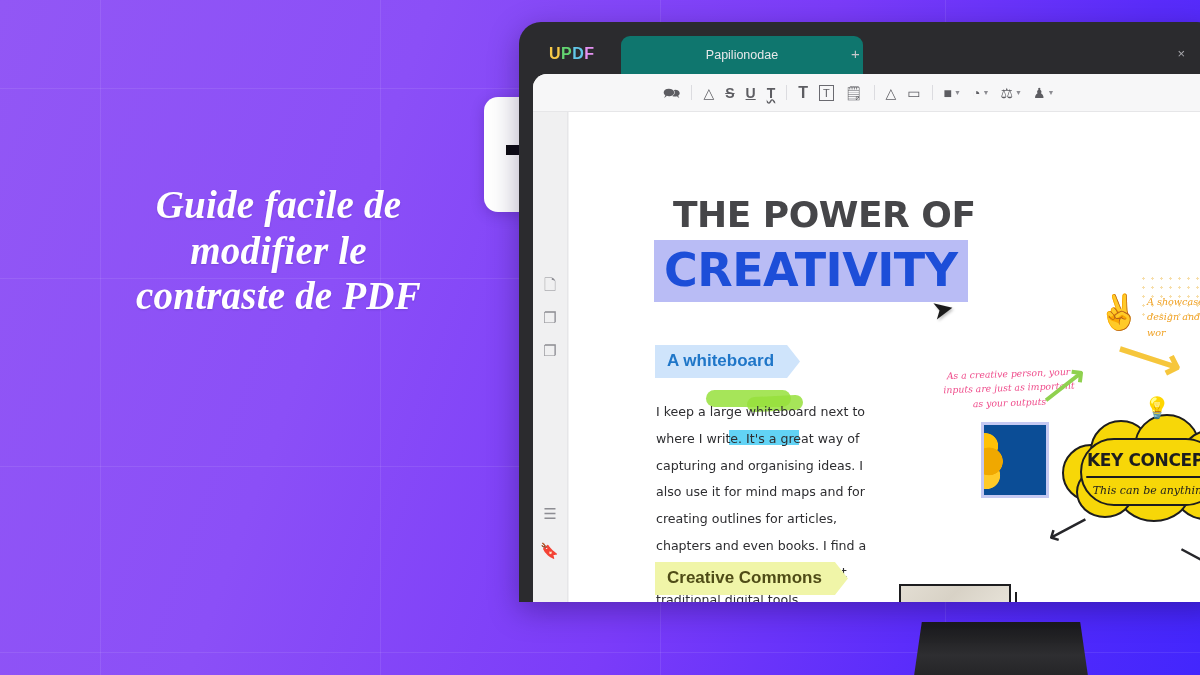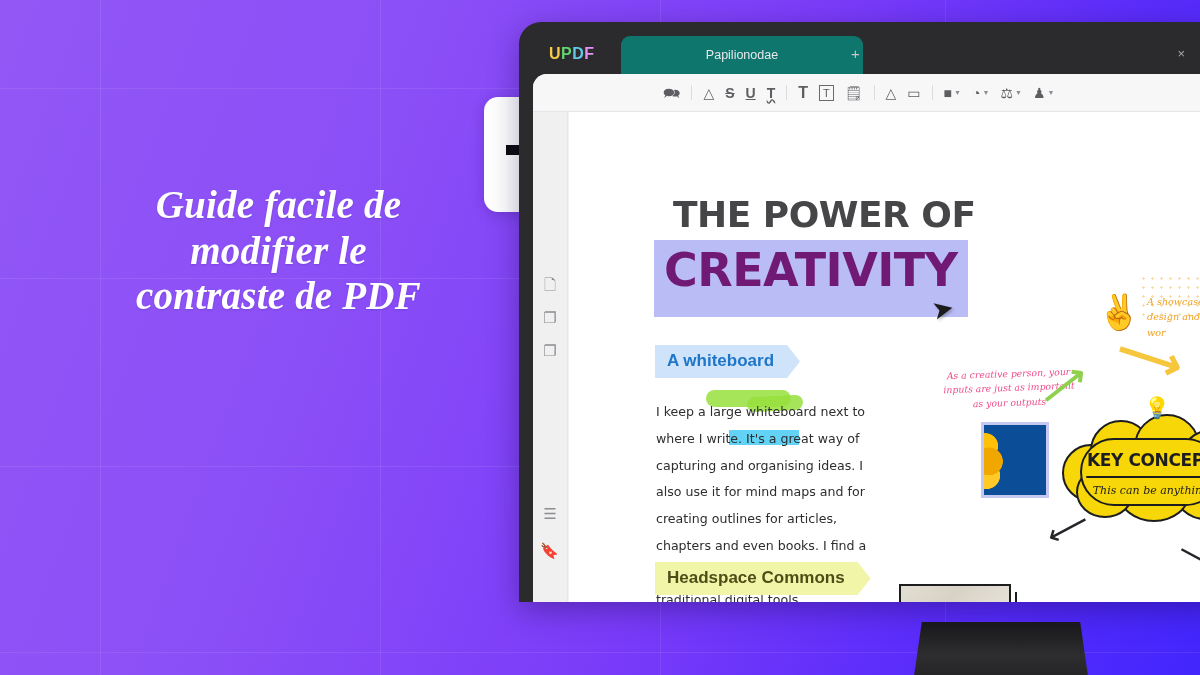--- a/index.html
+++ b/index.html
@@ -92,21 +92,21 @@
 
   .page {
     position:absolute; left:36px; top:38px; right:0; bottom:0;
     background:#fff; overflow:hidden;
   }
 
   
   .doc-h1 { position:absolute; left:87px; top:82px; font-size:36px; font-weight:700;
             color:#464649; letter-spacing:-.5px; font-family:"DejaVu Sans", sans-serif;margin-left:17px; }
   .doc-h1b { position:absolute; left:85px; top:128px; font-size:46px; font-weight:700;
-             color:#701a75; letter-spacing:-.5px; padding:3px 10px 20px;
+             color:#1d4ed8; letter-spacing:-.5px; padding:3px 10px 5px;
              background:#b9bcf5; font-family:"DejaVu Sans", sans-serif; }
   .cursor { position:absolute; left:363px; top:182px; font-size:26px; color:#1b1b1b;
             transform:rotate(-12deg); text-shadow:1px 2px 3px rgba(0,0,0,.25); }
 
   .banner {
     position:absolute; padding:6px 26px 7px 12px; font-size:17px; font-weight:700;
     clip-path:polygon(0 0, calc(100% - 13px) 0, 100% 50%, calc(100% - 13px) 100%, 0 100%);
   }
   .banner.blue { left:86px; top:233px; background:#cfe4fb; color:#1f76c8; }
   .banner.yell { left:86px; top:450px; background:#f0f5a8; color:#4f4c17; }
@@ -247,21 +247,21 @@
         <div class="doc-h1">THE POWER OF</div>
         <div class="doc-h1b">CREATIVITY</div>
         <div class="cursor">➤</div>
 
         <div class="banner blue">A whiteboard</div>
         <div class="hl-green"></div>
         <div class="hl-green2"></div>
         <div class="hl-cyan"></div>
         <div class="para p1">I keep a large whiteboard next to where I write. It's a great way of capturing and organising ideas. I also use it for mind maps and for creating outlines for articles, chapters and even books. I find a whiteboard less confining that traditional digital tools.</div>
 
-        <div class="banner yell">Headspace Commons</div>
+        <div class="banner yell">Creative Commons</div>
 
         <div class="dot-grid"></div>
         <div class="hand">✌</div>
         <div class="orange-note">A showcase site design and ot creative wor</div>
         <div class="arrow-yellow">⟶</div>
         <div class="pink-note">As a creative person, your inputs are just as important as your outputs</div>
         <div class="arrow-green">⟶</div>
 
         <div class="sunflower"></div>
 

